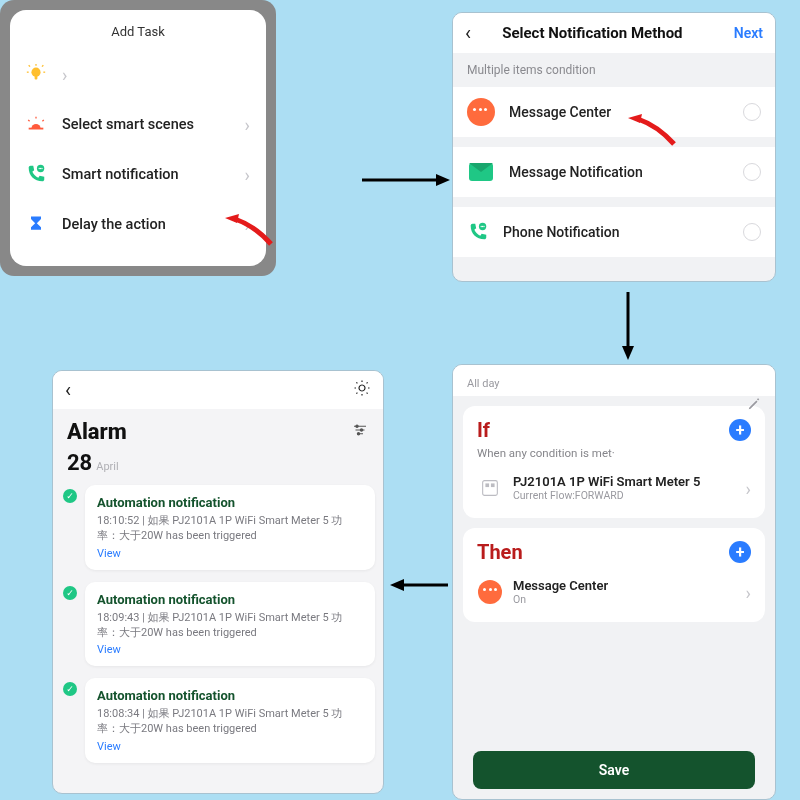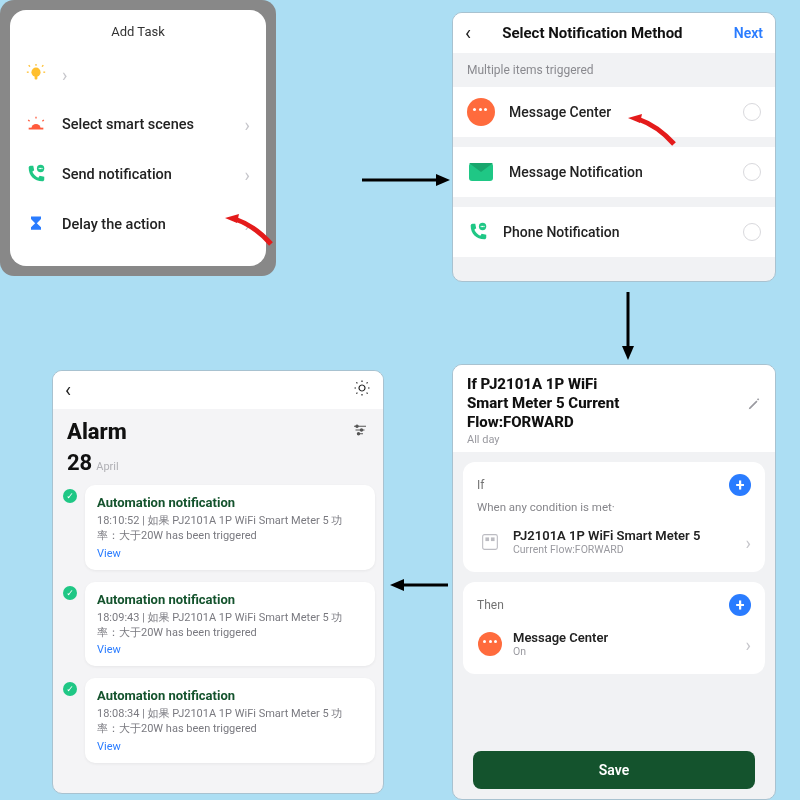--- a/index.html
+++ b/index.html
@@ -31,21 +31,21 @@
   .radio { width: 18px; height: 18px; border-radius: 50%; border: 1.5px solid #d9d9dd; }
 
   
   .p3 { left: 452px; top: 364px; width: 324px; height: 436px; background: #f1f2f4; }
   .p3-hdr { background: #fff; padding: 10px 14px 6px; }
   .p3-title { font-size: 15px; font-weight: 800; color: #111; line-height: 1.25; }
   .p3-allday { font-size: 11px; color: #9a9aa0; margin-top: 2px; }
   .p3-edit { position: absolute; right: 14px; top: 32px; color: #9a9aa0; font-size: 14px; }
   .p3-card { background: #fff; margin: 10px 10px 0; border-radius: 12px; padding: 12px 14px 6px; }
   .p3-cardhdr { display: flex; align-items: center; }
-  .p3-cardtitle { flex: 1; font-size: 12px; font-weight: 400; color: #737373; }
+  .p3-cardtitle { flex: 1; font-size: 20px; font-weight: 700; color: #b91c1c; }
   .plusbtn { width: 22px; height: 22px; border-radius: 50%; background: #2a7cff; color: #fff; display: flex; align-items: center; justify-content: center; font-size: 16px; font-weight: 700; }
   .p3-sub { font-size: 11.5px; color: #86868b; margin-top: 4px; }
   .p3-item { display: flex; align-items: center; padding: 14px 0 10px; }
   .p3-item-icon { width: 26px; height: 26px; margin-right: 10px; display: flex; align-items: center; justify-content: center; color: #86868b; }
   .p3-item-body { flex: 1; }
   .p3-item-title { font-size: 13px; font-weight: 600; color: #222; }
   .p3-item-sub { font-size: 10.5px; color: #9a9aa0; }
   .p3-save { position: absolute; left: 20px; right: 20px; bottom: 10px; height: 38px; background: #14532d; color: #fff; border-radius: 8px; display: flex; align-items: center; justify-content: center; font-size: 14px; font-weight: 600; }
 
   
@@ -124,42 +124,42 @@
         <svg viewBox="0 0 24 24" width="22" height="22">
             <path d="M6 3 C 5 3 4 4 4 5 C 4 14 10 20 19 20 C 20 20 21 19 21 18 L 21 15 L 16 14 L 14.5 16 C 12 15 9 12 8 9.5 L 10 8 L 9 3 Z" fill="#1fc785"></path>
             <circle cx="17" cy="6" r="4" fill="#1fc785"></circle>
             <g fill="#fff">
               <circle cx="15.5" cy="6" r="0.7"></circle>
               <circle cx="17" cy="6" r="0.7"></circle>
               <circle cx="18.5" cy="6" r="0.7"></circle>
             </g>
           </svg>
       </div>
-      <div class="p1-label">Send notification</div>
+      <div class="p1-label">Smart notification</div>
       <div class="chev">›</div>
     </div>
     <div class="p1-row">
       <div class="p1-icon">
         <svg viewBox="0 0 24 24" width="20" height="20">
             <path d="M6 3 h12 v3 l-5 5 l5 5 v3 h-12 v-3 l5 -5 l-5 -5 z" fill="#2a7cff"></path>
           </svg>
       </div>
       <div class="p1-label">Delay the action</div>
       <div class="chev">›</div>
     </div>
   </div>
 </div>
 
 <div class="panel bordered p2">
   <div class="p2-hdr">
     <div class="p2-back">‹</div>
     <div class="p2-title">Select Notification Method</div>
     <div class="p2-next">Next</div>
   </div>
-  <div class="p2-sub">Multiple items triggered</div>
+  <div class="p2-sub">Multiple items condition</div>
   <div class="p2-row">
     <div class="p2-icon">
       <div class="ic-bubble">
           <div class="ic-bubble-dots">
             <i></i>
             <i></i>
             <i></i>
           </div>
         </div>
     </div>
@@ -185,25 +185,20 @@
           </g>
         </svg>
     </div>
     <div class="p2-label">Phone Notification</div>
     <div class="radio"></div>
   </div>
 </div>
 
 <div class="panel bordered p3">
   <div class="p3-hdr">
-    <div class="p3-title">
-      <span>If PJ2101A 1P WiFi</span><br>
-      <span>Smart Meter  5 Current</span><br>
-      <span>Flow:FORWARD</span>
-    </div>
     <div class="p3-allday">All day</div>
     <div class="p3-edit">
       <svg width="14" height="14" viewBox="0 0 24 24">
           <path d="M3 21 l3 -1 l12 -12 l-2 -2 l-12 12 z M17 4 l2 2 l2 -2 l-2 -2 z" fill="#9a9aa0"></path>
         </svg>
     </div>
   </div>
 
   <div class="p3-card">
     <div class="p3-cardhdr">

